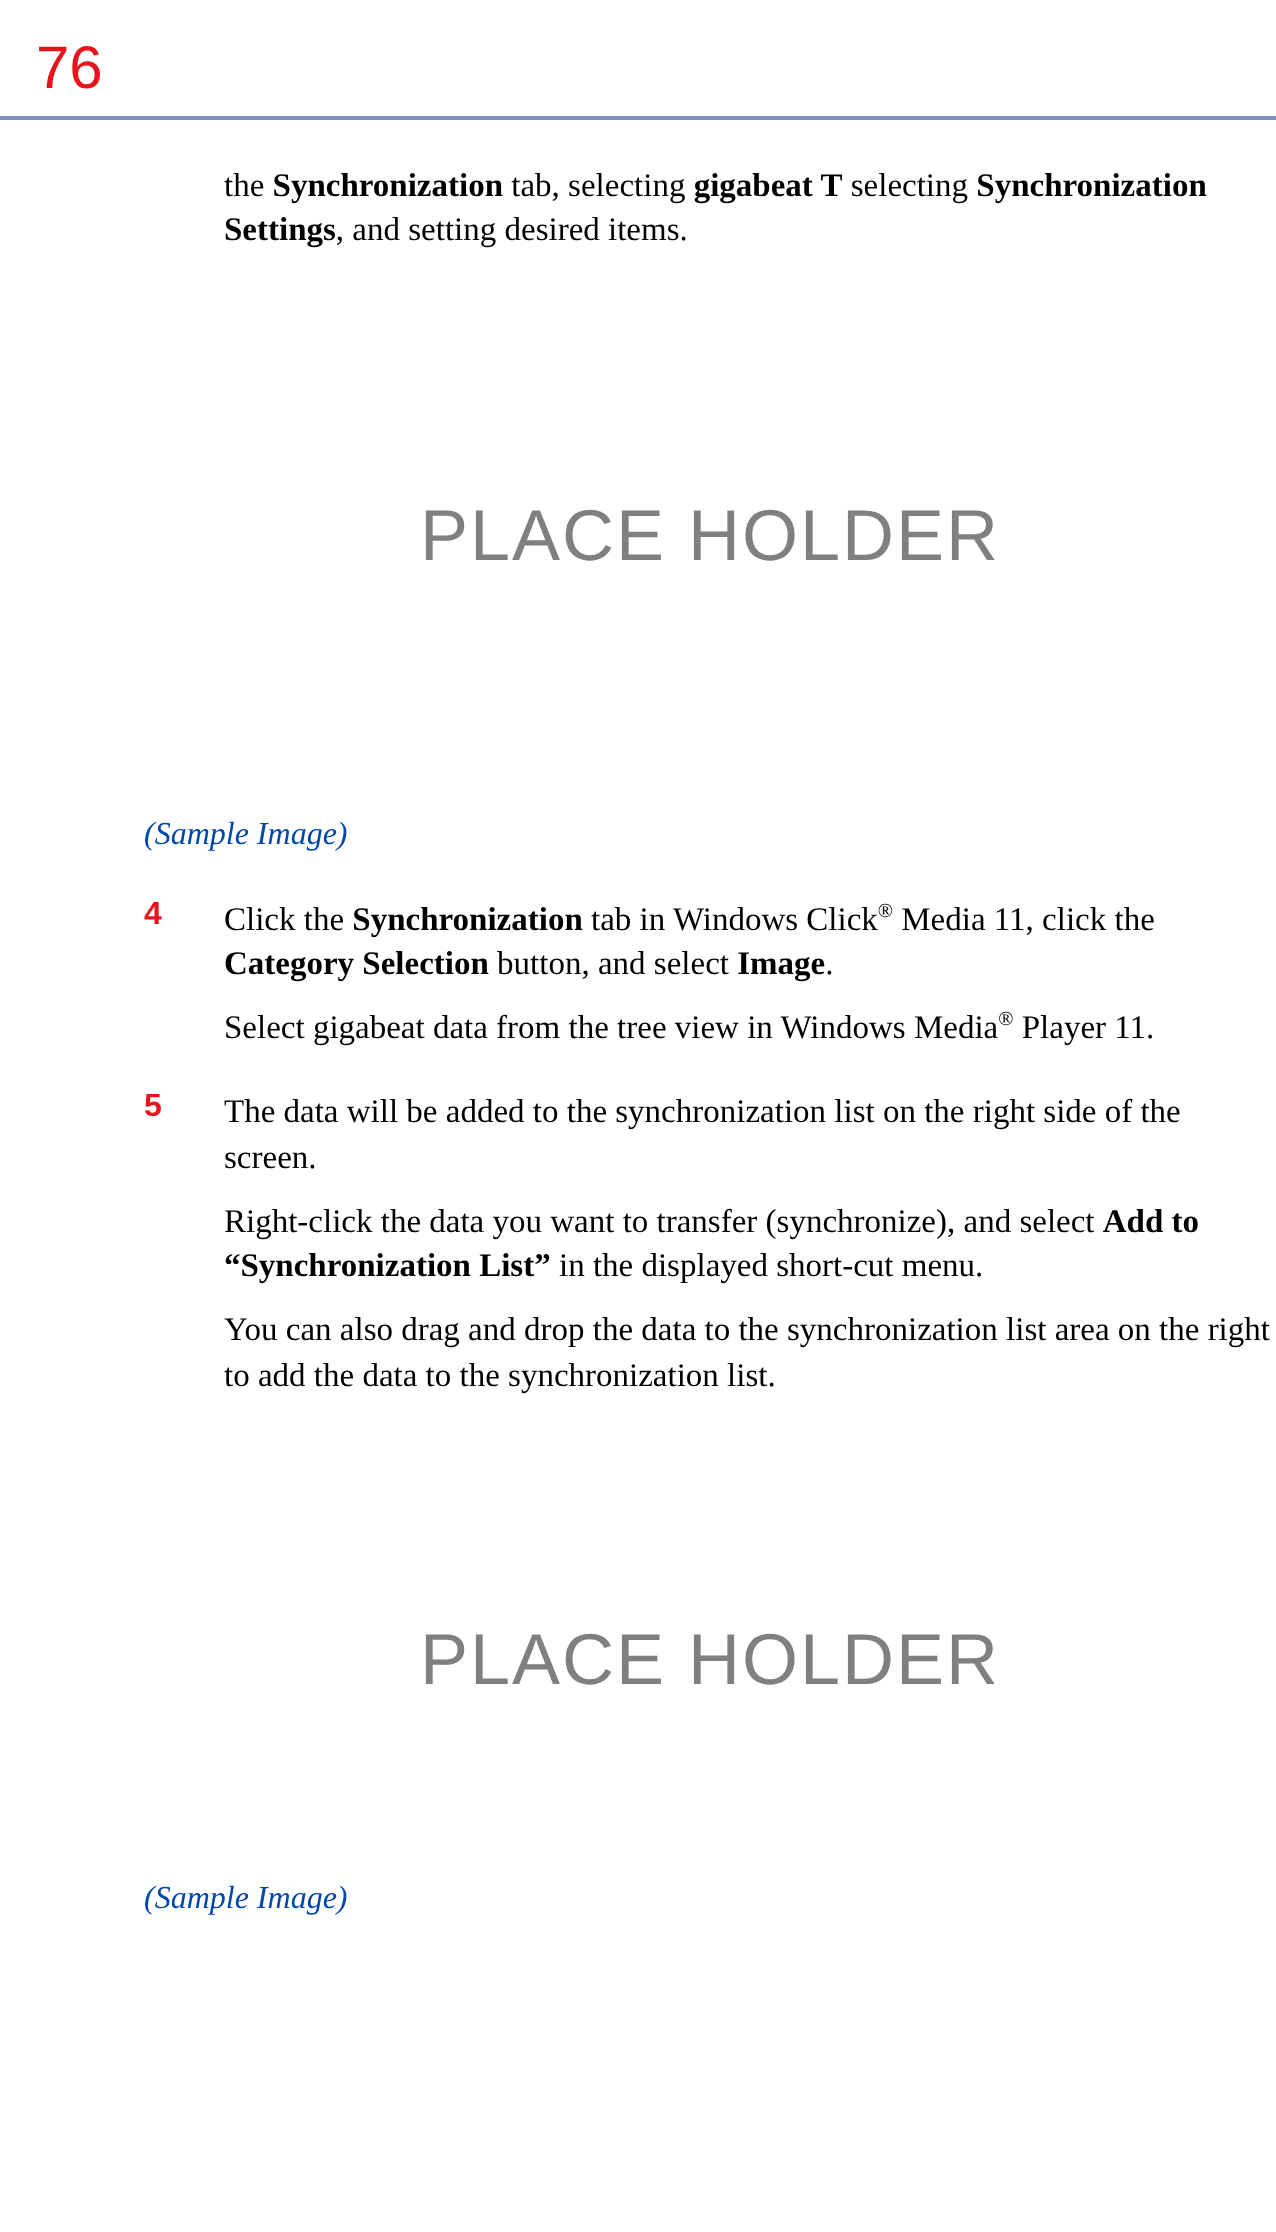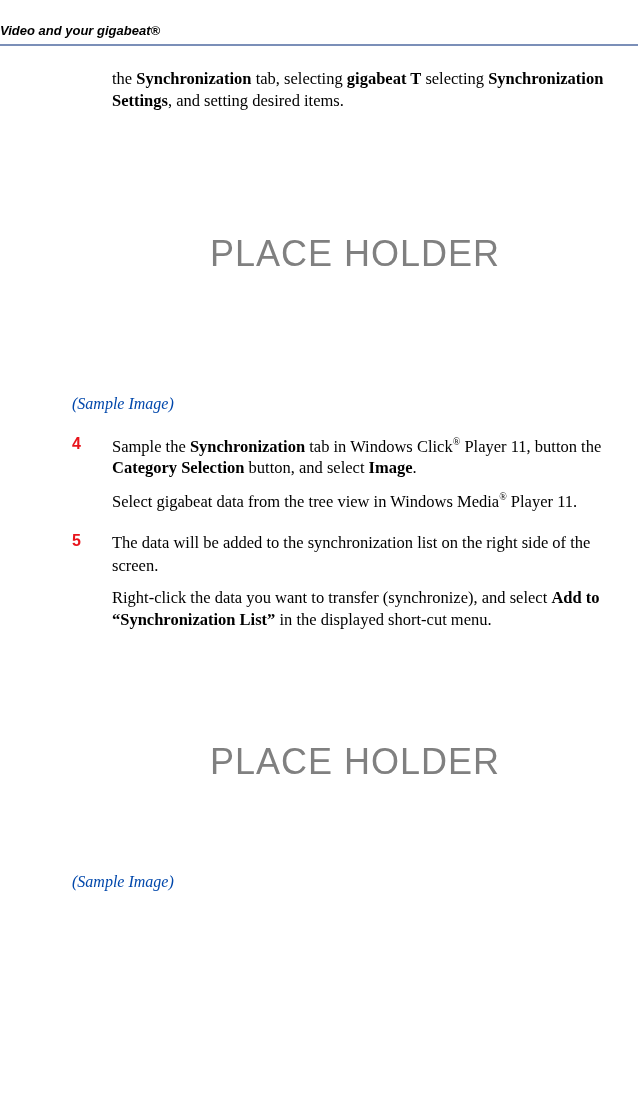--- a/index.html
+++ b/index.html
@@ -111,53 +111,54 @@
       font-style: italic;
       color: #0047ab;
       font-size: 16px;
       margin-left: -40px;
     }
   </style>
 </head>
 <body>
 
 <div class="header">
-  <div class="header-title">Video and your gigabeat®</div>
+  <div class="page-number">76</div>
 </div>
 <hr class="header-rule">
 
 <div class="content">
 
   <p class="body-text">
     <span>the </span><span class="bold">Synchronization</span><span> tab, selecting </span><span class="bold">gigabeat T</span><span> selecting </span><span class="bold">Synchronization Settings</span><span>, and setting desired items.</span>
   </p>
 
   <div class="placeholder">PLACE HOLDER</div>
 
   <div class="sample-caption">(Sample Image)</div>
 
   <div class="step-row">
     <div class="step-number">4</div>
     <div class="step-body">
       <p class="step-para">
-        <span>Sample the </span><span class="bold">Synchronization</span><span> tab in Windows Click</span><span class="sup">®</span><span> Player 11, button the </span><span class="bold">Category Selection</span><span> button, and select </span><span class="bold">Image</span><span>.</span>
+        <span>Click the </span><span class="bold">Synchronization</span><span> tab in Windows Click</span><span class="sup">®</span><span> Media 11, click the </span><span class="bold">Category Selection</span><span> button, and select </span><span class="bold">Image</span><span>.</span>
       </p>
       <p class="step-para">
         <span>Select gigabeat data from the tree view in Windows Media</span><span class="sup">®</span><span> Player 11.</span>
       </p>
     </div>
   </div>
 
   <div class="step-row">
     <div class="step-number">5</div>
     <div class="step-body">
       <p class="step-para">The data will be added to the synchronization list on the right side of the screen.</p>
       <p class="step-para">
         <span>Right-click the data you want to transfer (synchronize), and select </span><span class="bold">Add to “Synchronization List”</span><span> in the displayed short-cut menu.</span>
       </p>
+      <p class="step-para">You can also drag and drop the data to the synchronization list area on the right to add the data to the synchronization list.</p>
     </div>
   </div>
 
   <div class="placeholder2">PLACE HOLDER</div>
 
   <div class="sample-caption-bottom">(Sample Image)</div>
 
 </div>
 
 </body></html>

